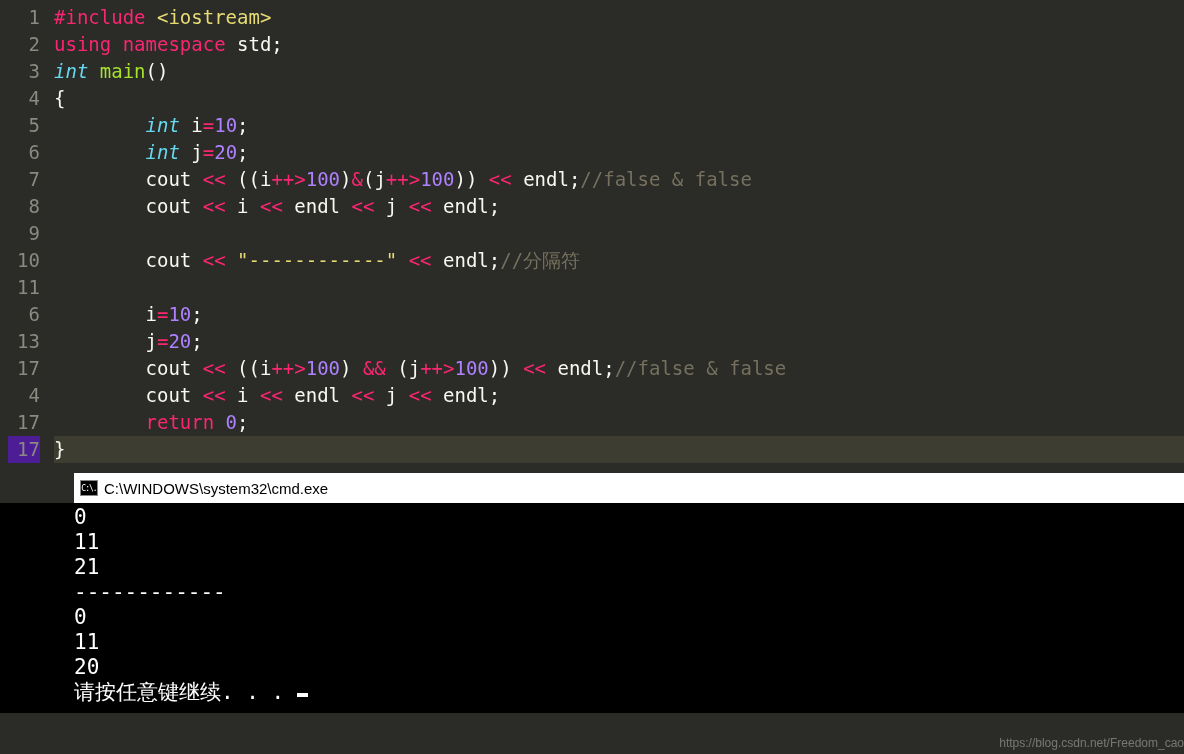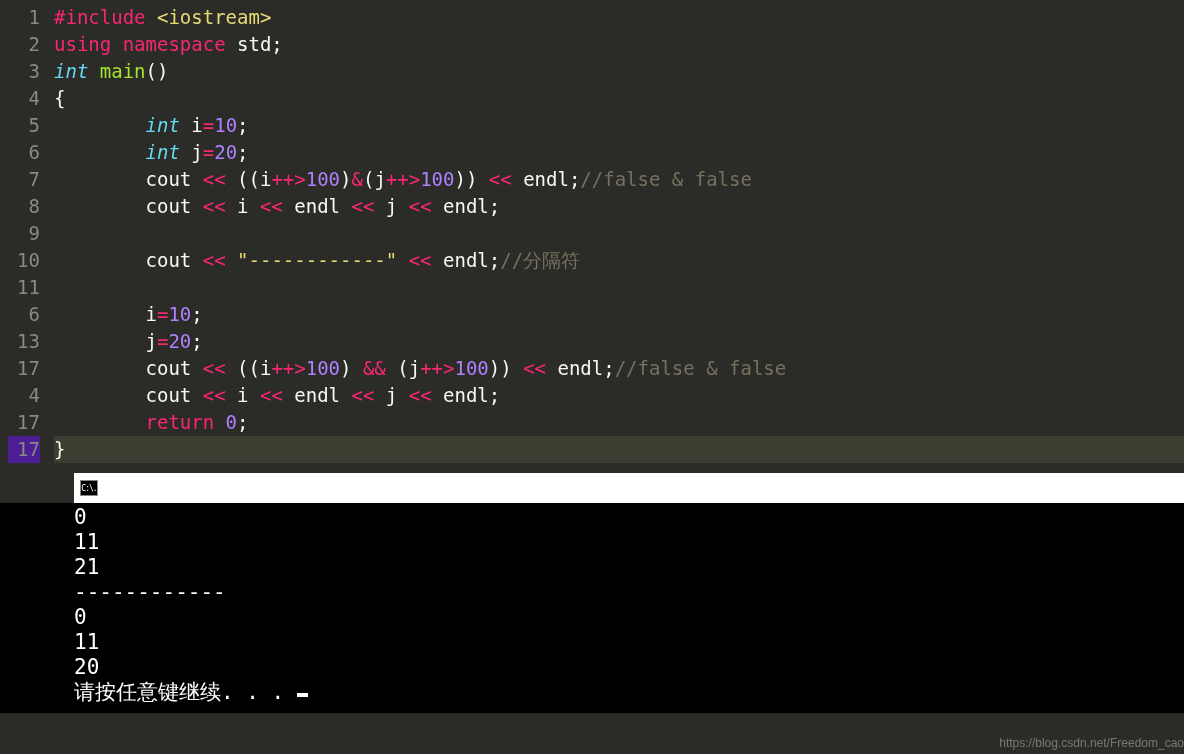--- a/index.html
+++ b/index.html
@@ -132,20 +132,21 @@
       <div>4</div>
       <div>17</div>
       <div class="current-line-gutter">17</div>
     </div>
   <div class="code" id="code"><div class="line"><span class="kw-red">#include</span><span class="white"> </span><span class="str">&lt;iostream&gt;</span></div><div class="line"><span class="kw-red">using</span><span class="white"> </span><span class="kw-red">namespace</span><span class="white"> std;</span></div><div class="line"><span class="kw-italic">int</span><span class="white"> </span><span class="func">main</span><span class="white">()</span></div><div class="line"><span class="white">{</span></div><div class="line"><span class="white">        </span><span class="kw-italic">int</span><span class="white"> i</span><span class="op">=</span><span class="num">10</span><span class="white">;</span></div><div class="line"><span class="white">        </span><span class="kw-italic">int</span><span class="white"> j</span><span class="op">=</span><span class="num">20</span><span class="white">;</span></div><div class="line"><span class="white">        cout </span><span class="op">&lt;&lt;</span><span class="white"> ((i</span><span class="op">++&gt;</span><span class="num">100</span><span class="white">)</span><span class="op">&amp;</span><span class="white">(j</span><span class="op">++&gt;</span><span class="num">100</span><span class="white">)) </span><span class="op">&lt;&lt;</span><span class="white"> endl;</span><span class="comment">//false &amp; false</span></div><div class="line"><span class="white">        cout </span><span class="op">&lt;&lt;</span><span class="white"> i </span><span class="op">&lt;&lt;</span><span class="white"> endl </span><span class="op">&lt;&lt;</span><span class="white"> j </span><span class="op">&lt;&lt;</span><span class="white"> endl;</span></div><div class="line"><span class="white"></span></div><div class="line"><span class="white">        cout </span><span class="op">&lt;&lt;</span><span class="white"> </span><span class="str">"------------"</span><span class="white"> </span><span class="op">&lt;&lt;</span><span class="white"> endl;</span><span class="comment">//分隔符</span></div><div class="line"><span class="white"></span></div><div class="line"><span class="white">        i</span><span class="op">=</span><span class="num">10</span><span class="white">;</span></div><div class="line"><span class="white">        j</span><span class="op">=</span><span class="num">20</span><span class="white">;</span></div><div class="line"><span class="white">        cout </span><span class="op">&lt;&lt;</span><span class="white"> ((i</span><span class="op">++&gt;</span><span class="num">100</span><span class="white">) </span><span class="op">&amp;&amp;</span><span class="white"> (j</span><span class="op">++&gt;</span><span class="num">100</span><span class="white">)) </span><span class="op">&lt;&lt;</span><span class="white"> endl;</span><span class="comment">//false &amp; false</span></div><div class="line"><span class="white">        cout </span><span class="op">&lt;&lt;</span><span class="white"> i </span><span class="op">&lt;&lt;</span><span class="white"> endl </span><span class="op">&lt;&lt;</span><span class="white"> j </span><span class="op">&lt;&lt;</span><span class="white"> endl;</span></div><div class="line"><span class="white">        </span><span class="kw-red">return</span><span class="white"> </span><span class="num">0</span><span class="white">;</span></div><div class="line current-line"><span class="white">}</span></div></div>
 </div>
 
 <div class="terminal-wrap">
   <div class="titlebar">
     <span class="cmd-icon">C:\.</span>
+    <span class="title-text">C:\WINDOWS\system32\cmd.exe</span>
   </div>
   <div class="terminal"><span id="term-out">0
 11
 21
 ------------
 0
 11
 20
 请按任意键继续. . . </span><span class="cursor"></span></div>
 </div>

